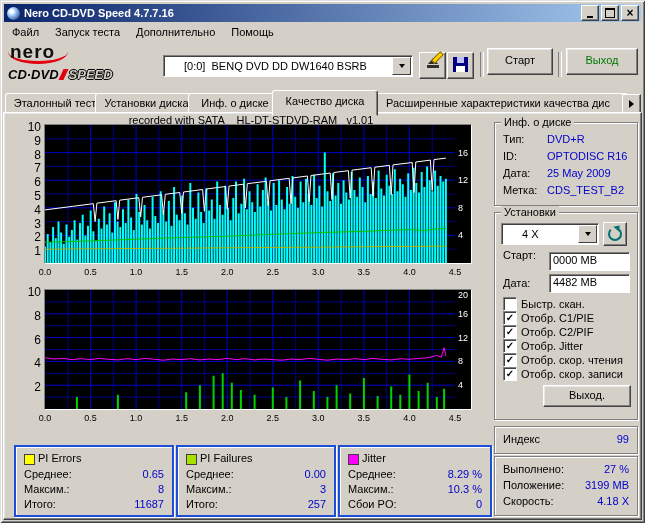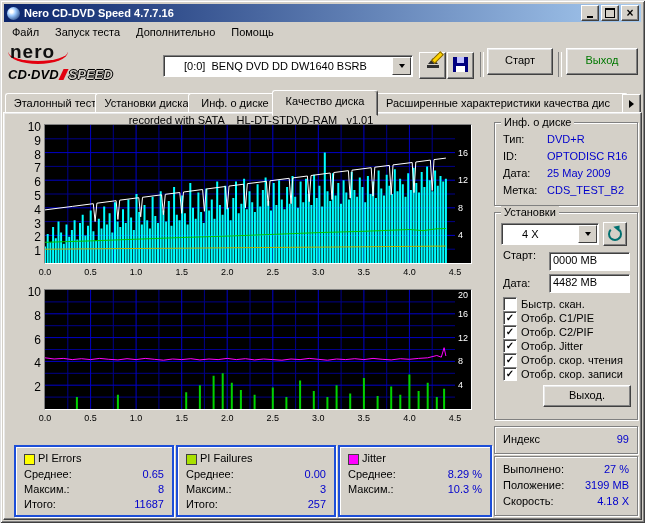--- a/index.html
+++ b/index.html
@@ -308,20 +308,24 @@
   <div class="lbox" style="left:338px;width:150px;">
     <span class="l-sq legend-color" style="background: rgb(255, 0, 255);"></span>
     <span class="l-title">Jitter</span>
     <div class="lrow" style="top:21px;">
         <span class="lbl">Среднее:</span>
         <span class="val">8.29 %</span>
       </div>
     <div class="lrow" style="top:36px;">
         <span class="lbl">Максим.:</span>
         <span class="val">10.3 %</span>
+      </div>
+    <div class="lrow" style="top:51px;">
+        <span class="lbl">Сбои PO:</span>
+        <span class="val">0</span>
       </div>
   </div>
 
 <div class="tickx" style="left: 45px; top: 267px;">0.0</div>
     <div class="tickx" style="left: 90.5556px; top: 267px;">0.5</div>
     <div class="tickx" style="left: 136.111px; top: 267px;">1.0</div>
     <div class="tickx" style="left: 181.667px; top: 267px;">1.5</div>
     <div class="tickx" style="left: 227.222px; top: 267px;">2.0</div>
     <div class="tickx" style="left: 272.778px; top: 267px;">2.5</div>
     <div class="tickx" style="left: 318.333px; top: 267px;">3.0</div>

